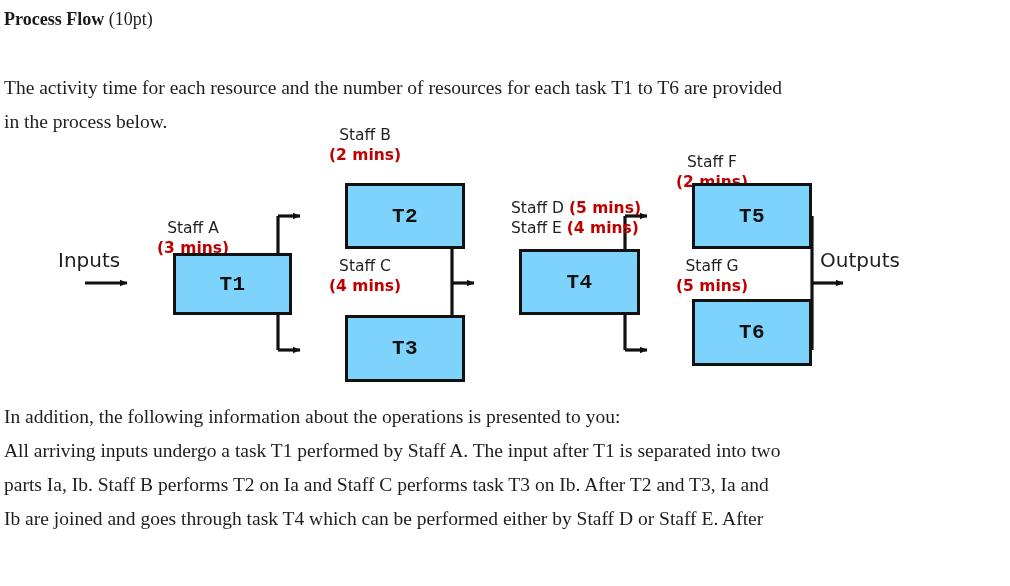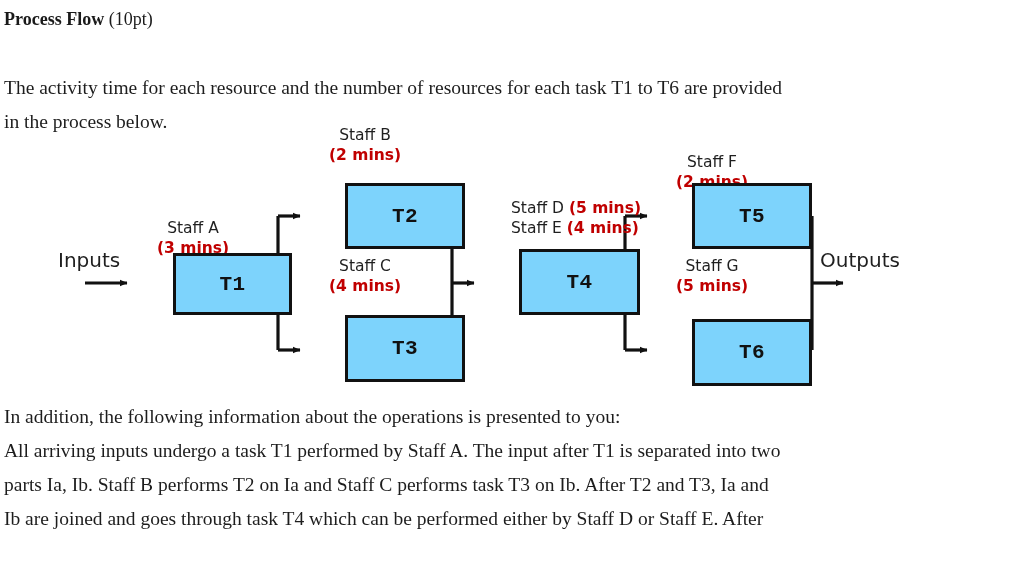--- a/index.html
+++ b/index.html
@@ -182,21 +182,21 @@
   <div class="lbl centered" style="left:712px; top:136px;">
     <div class="staff">Staff G</div>
     <div class="mins">(5 mins)</div>
   </div>
 
   <div class="node" style="left:133px; top:133px; width:119px; height:62px;">T1</div>
   <div class="node" style="left:305px; top:63px; width:120px; height:66px;">T2</div>
   <div class="node" style="left:305px; top:195px; width:120px; height:67px;">T3</div>
   <div class="node" style="left:479px; top:129px; width:121px; height:66px;">T4</div>
   <div class="node" style="left:652px; top:63px; width:120px; height:66px;">T5</div>
-  <div class="node" style="left:652px; top:199px; width:120px; height:67px;">T6</div>
+  <div class="node" style="left:652px; top:179px; width:120px; height:67px;">T6</div>
 
 </div>
 
 <div class="prose para-bottom">
   <div class="para-line">In addition, the following information about the operations is presented to you:</div>
   <div class="para-line">All arriving inputs undergo a task T1 performed by Staff A. The input after T1 is separated into two</div>
   <div class="para-line">parts Ia, Ib. Staff B performs T2 on Ia and Staff C performs task T3 on Ib. After T2 and T3, Ia and</div>
   <div class="para-line">Ib are joined and goes through task T4 which can be performed either by Staff D or Staff E. After</div>
 </div>
 

